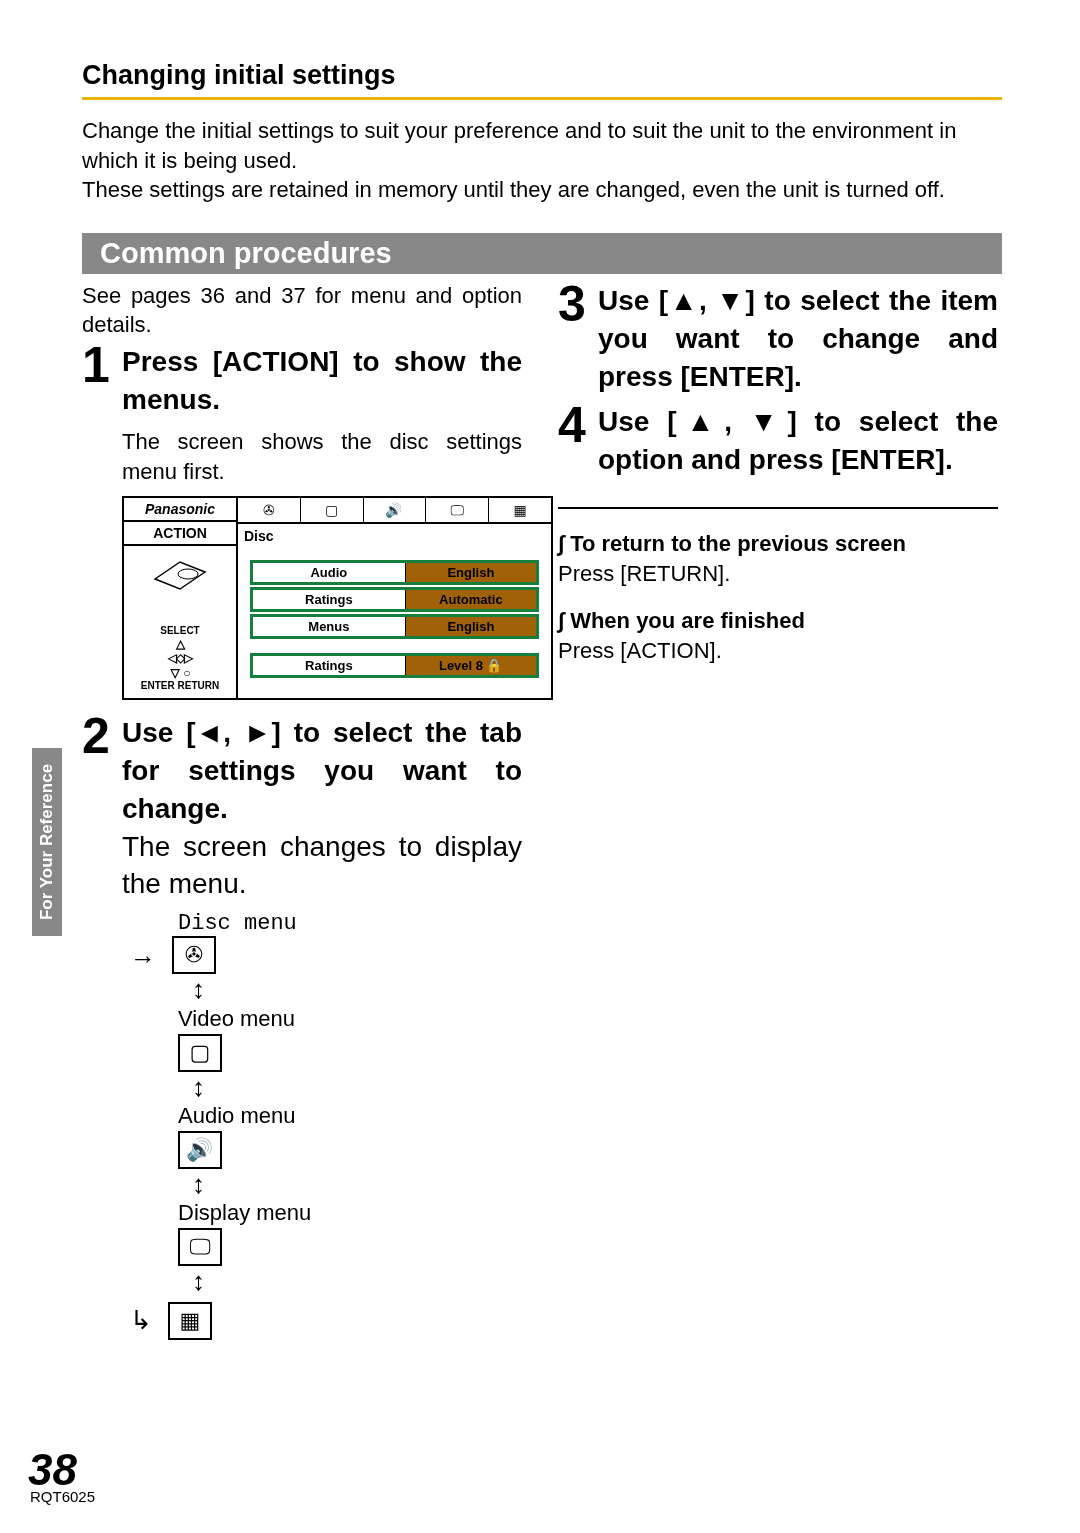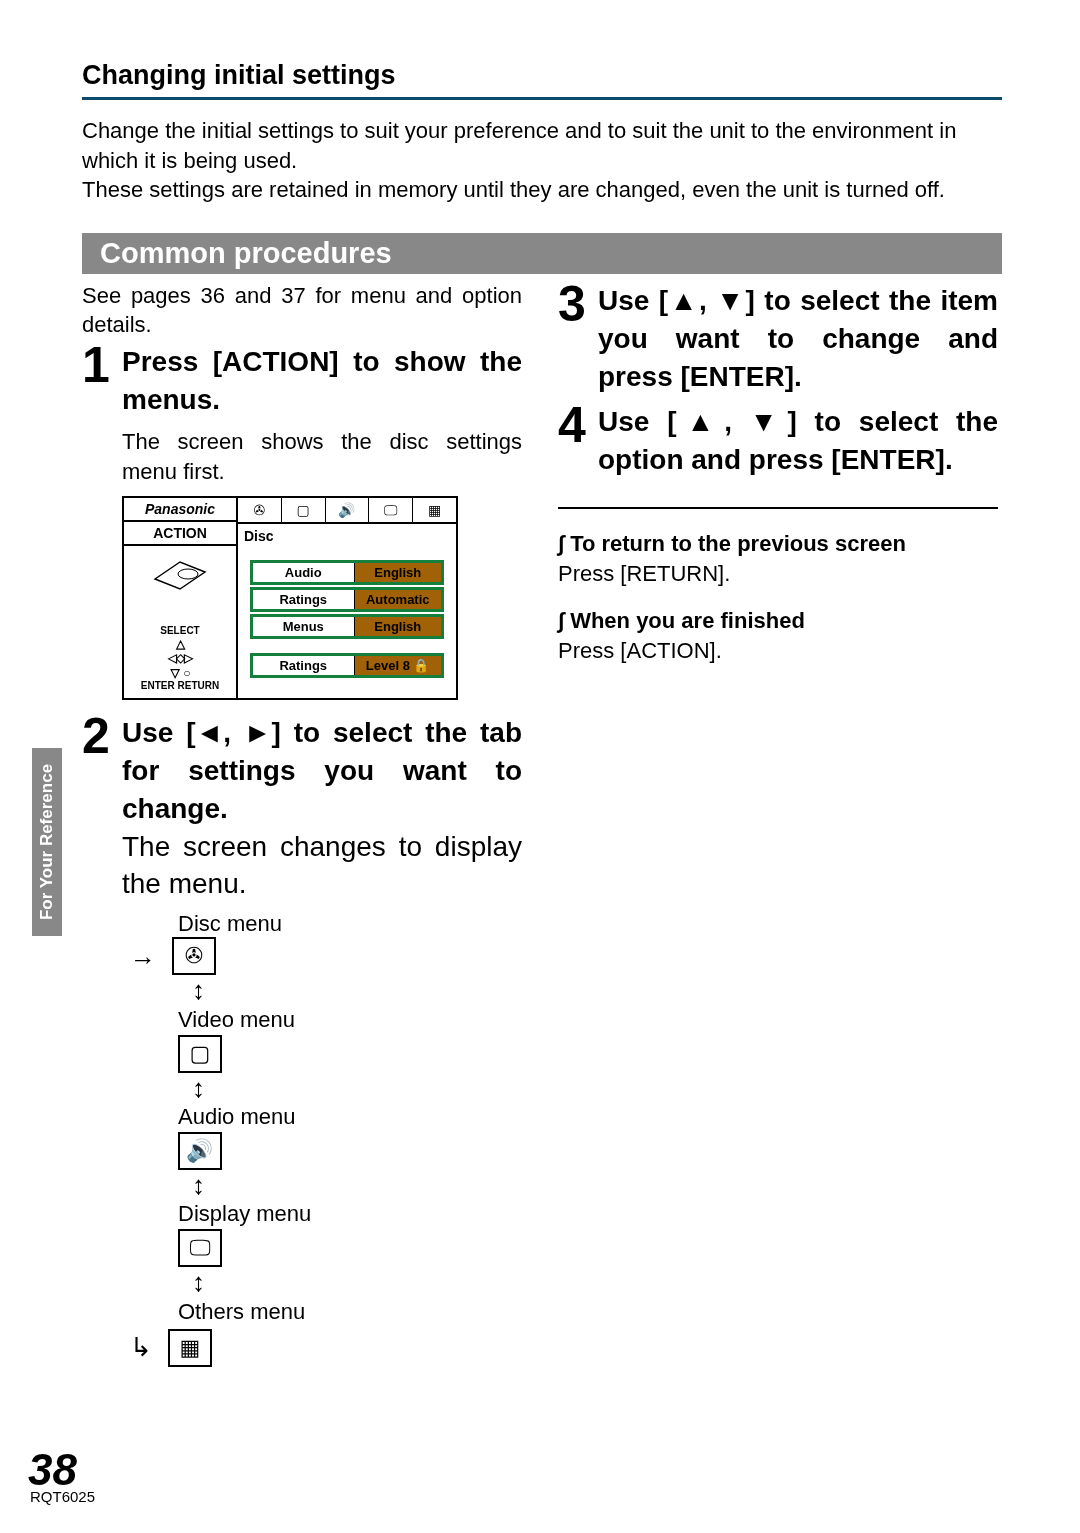--- a/index.html
+++ b/index.html
@@ -13,21 +13,21 @@
     }
     .content {
       position: absolute;
       left: 82px;
       top: 60px;
       width: 920px;
     }
     .section-title {
       font-size: 27px;
       font-weight: bold;
-      border-bottom: 3px solid #0c4a6e;
+      border-bottom: 3px solid #eab308;
       padding-bottom: 6px;
       margin-bottom: 16px;
     }
     .intro {
       font-size: 22px;
       line-height: 1.35;
       margin-bottom: 28px;
     }
     .bar-heading {
       background: #888;
@@ -69,21 +69,21 @@
     .step-title {
       font-weight: bold;
     }
     .bullet-round::before { content: "●"; margin-right: 2px; font-size: 14px; vertical-align: 2px;}
     .sub-note { font-size: 22px; line-height: 1.35; margin-left: 40px; margin-bottom: 10px;}
 
     
     .screen {
       margin-left: 40px;
       margin-top: 6px;
-      width: 336px;
+      width: 431px;
       border: 2px solid #000;
       display: flex;
       font-size: 14px;
     }
     .screen-left {
       width: 114px;
       border-right: 2px solid #000;
       display: flex;
       flex-direction: column;
     }
@@ -186,20 +186,21 @@
     }
     .flow-arrow {
       margin-left: 62px;
       font-size: 26px;
       line-height: 0.9;
       padding: 4px 0;
     }
     .loop-top {
       display: flex;
       align-items: center;
+      font-family: Liberation Mono, monospace;
     }
     .loop-arrow-r { font-size: 26px; margin-right: 6px; }
     .loop-bottom {
       display: flex;
       align-items: center;
       margin-top: 4px;
     }
 
     .col-right { padding-top: 0; }
     .divider-line {
@@ -343,21 +344,20 @@
         <div class="flow-arrow">↕</div>
         <div class="flow-label">Video menu</div>
         <div class="flow-icon-box">▢</div>
         <div class="flow-arrow">↕</div>
         <div class="flow-label">Audio menu</div>
         <div class="flow-icon-box">🔊</div>
         <div class="flow-arrow">↕</div>
         <div class="flow-label">Display menu</div>
         <div class="flow-icon-box">🖵</div>
         <div class="flow-arrow">↕</div>
-        <div class="flow-label">Others menu</div>
         <div class="loop-bottom">
             <span class="loop-arrow-r">↳</span>
             <span class="flow-icon-box" style="margin-left:10px">▦</span>
           </div>
       </div>
 
     </div>
 
     <div class="col col-right">
       <div class="step">

